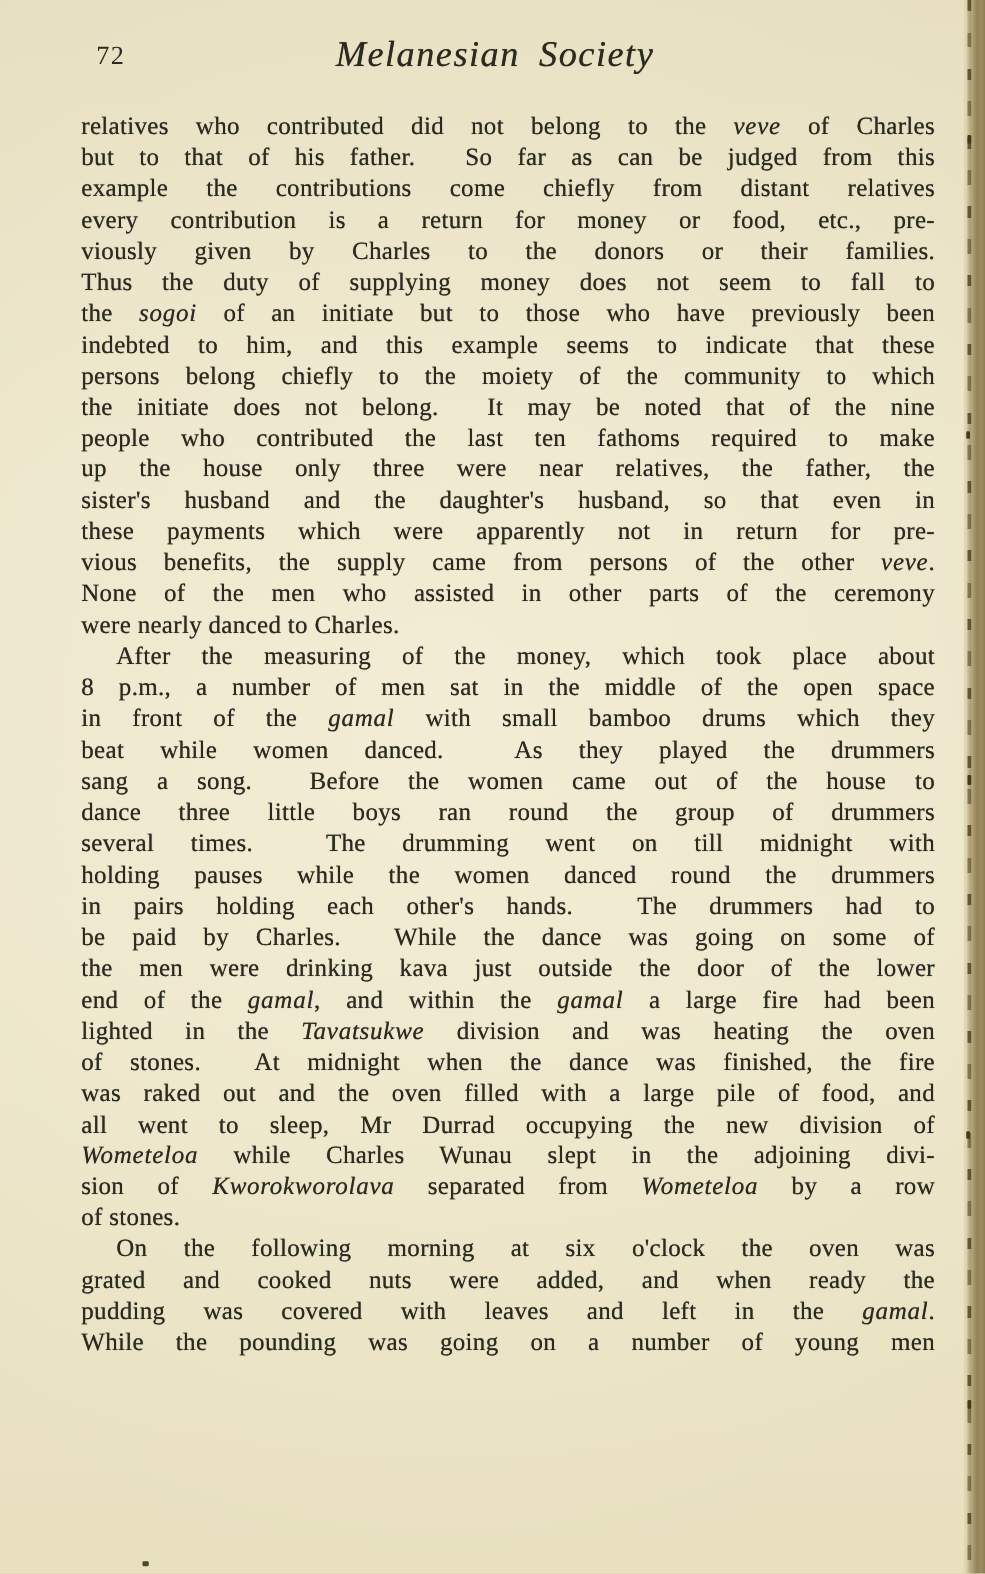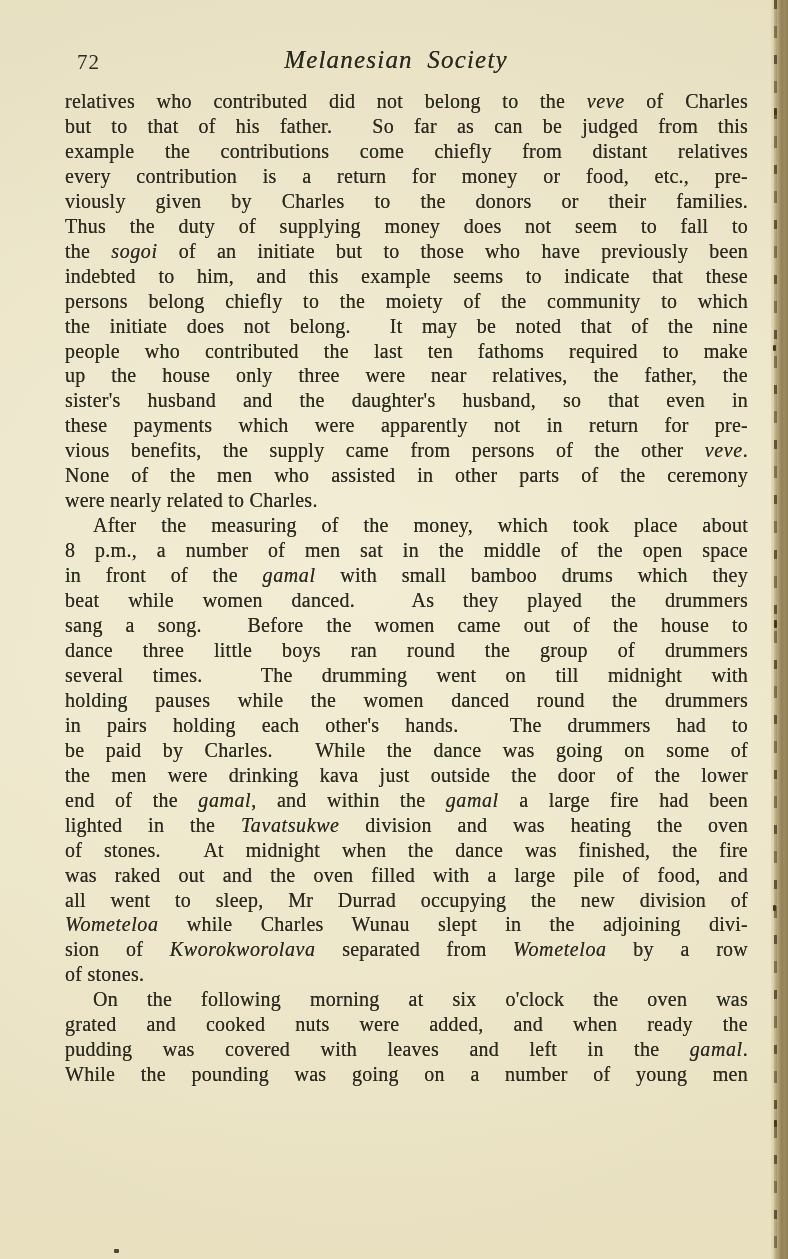--- a/index.html
+++ b/index.html
@@ -9,29 +9,29 @@
     margin:0;
     background:
       radial-gradient(ellipse 120% 80% at 45% 45%, rgba(255,252,235,0.35), rgba(0,0,0,0) 70%),
       linear-gradient(to bottom, #e7dfc0 0%, #ebe4c8 30%, #ece5c9 60%, #e8e0bf 100%);
     overflow:hidden;
     font-family:"Liberation Serif", serif;
     color:#2b2a20;
   }
   
   .running-head {
-    position:absolute; left:65px; top:46px; width:682px; height:30px;
+    position:absolute; left:65px; top:28px; width:682px; height:30px;
   }
   .page-number {
     position:absolute; left:12px; top:4px;
     font-size:21px; letter-spacing:1px;
   }
   .running-title {
     position:absolute; left:0; right:20px; top:0; text-align:center;
-    font-style:italic; font-size:25px; letter-spacing:1.2px; word-spacing:7px;
+    font-style:italic; font-size:29px; letter-spacing:1.2px; word-spacing:7px;
     text-shadow:0 0 0.6px rgba(43,42,32,0.85);
   }
   
   .text-block {
     position:absolute; left:65px; top:77px; width:683px;margin-top:12px;
   }
   .line {
     font-size:20px; line-height:24.95px;
     text-align:justify; text-align-last:justify;
     white-space:pre-wrap;
@@ -85,21 +85,21 @@
       <div class="line">the <i>sogoi</i> of an initiate but to those who have previously been</div>
       <div class="line">indebted to him, and this example seems to indicate that these</div>
       <div class="line">persons belong chiefly to the moiety of the community to which</div>
       <div class="line">the initiate does not belong.  It may be noted that of the nine</div>
       <div class="line">people who contributed the last ten fathoms required to make</div>
       <div class="line">up the house only three were near relatives, the father, the</div>
       <div class="line">sister's husband and the daughter's husband, so that even in</div>
       <div class="line">these payments which were apparently not in return for pre-</div>
       <div class="line">vious benefits, the supply came from persons of the other <i>veve</i>.</div>
       <div class="line">None of the men who assisted in other parts of the ceremony</div>
-      <div class="line para-end">were nearly related to Charles.</div>
+      <div class="line para-end">were nearly danced to Charles.</div>
       <div class="line indent">After the measuring of the money, which took place about</div>
       <div class="line">8 p.m., a number of men sat in the middle of the open space</div>
       <div class="line">in front of the <i>gamal</i> with small bamboo drums which they</div>
       <div class="line">beat while women danced.  As they played the drummers</div>
       <div class="line">sang a song.  Before the women came out of the house to</div>
       <div class="line">dance three little boys ran round the group of drummers</div>
       <div class="line">several times.  The drumming went on till midnight with</div>
       <div class="line">holding pauses while the women danced round the drummers</div>
       <div class="line">in pairs holding each other's hands.  The drummers had to</div>
       <div class="line">be paid by Charles.  While the dance was going on some of</div>

